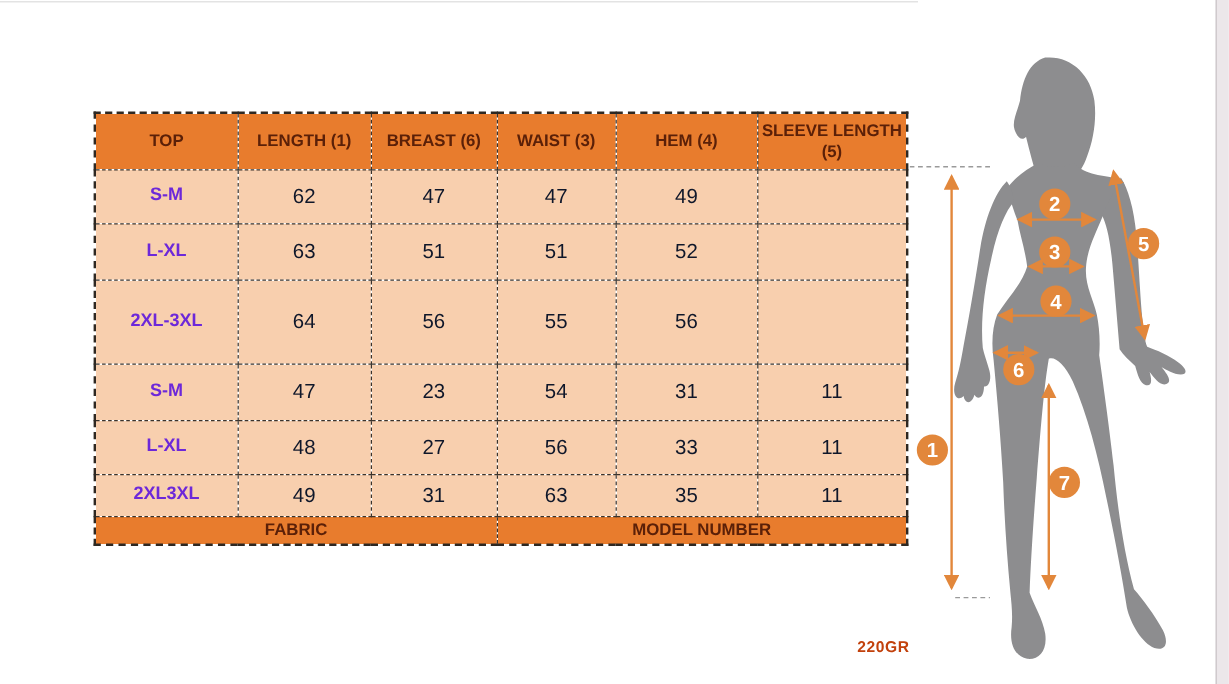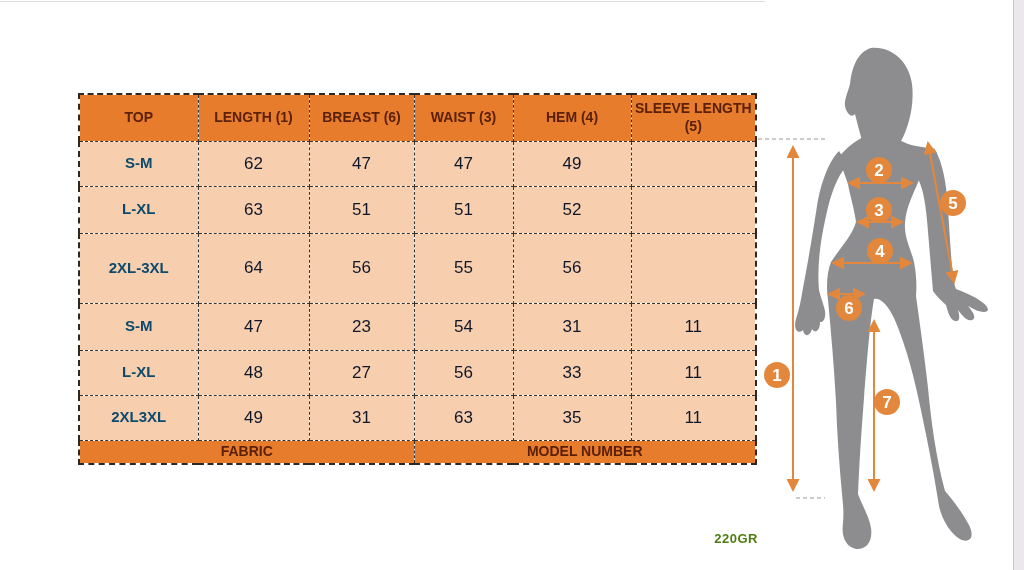--- a/index.html
+++ b/index.html
@@ -30,26 +30,26 @@
   }
   td.hdr {
     background:#e87c2d; color:#5b2008;
     font-weight:bold; font-size:14px;
   }
   td.cell {
     background:#f8cfae; color:#0f172a;
     font-size:17px;
   }
   td.sizelbl {
-    background:#f8cfae; color:#0c4a6e;
+    background:#f8cfae; color:#6d28d9;
     font-weight:bold; font-size:15px;
   }
   .footnote {
     position:absolute; left:78px; top:531px; width:680px;
-    text-align:right; font-size:13px; font-weight:bold; color:#4d7c0f;
+    text-align:right; font-size:13px; font-weight:bold; color:#c2410c;
     letter-spacing:0.5px;
   }
   .figure-panel {
     position:absolute; left:758px; top:0; width:266px; height:570px;
   }
 </style>
 </head>
 <body>
 
 <div class="top-edge-line"></div>
@@ -105,21 +105,21 @@
     <td class="cell">11</td>
   </tr>
   <tr style="height:45px">
     <td class="sizelbl">L-XL</td>
     <td class="cell">48</td>
     <td class="cell">27</td>
     <td class="cell">56</td>
     <td class="cell">33</td>
     <td class="cell">11</td>
   </tr>
-  <tr style="height:45px">
+  <tr style="height:35px">
     <td class="sizelbl">2XL3XL</td>
     <td class="cell">49</td>
     <td class="cell">31</td>
     <td class="cell">63</td>
     <td class="cell">35</td>
     <td class="cell">11</td>
   </tr>
   <tr style="height:24px">
     <td class="hdr" colspan="3">FABRIC</td>
     <td class="hdr" colspan="3">MODEL NUMBER</td>

